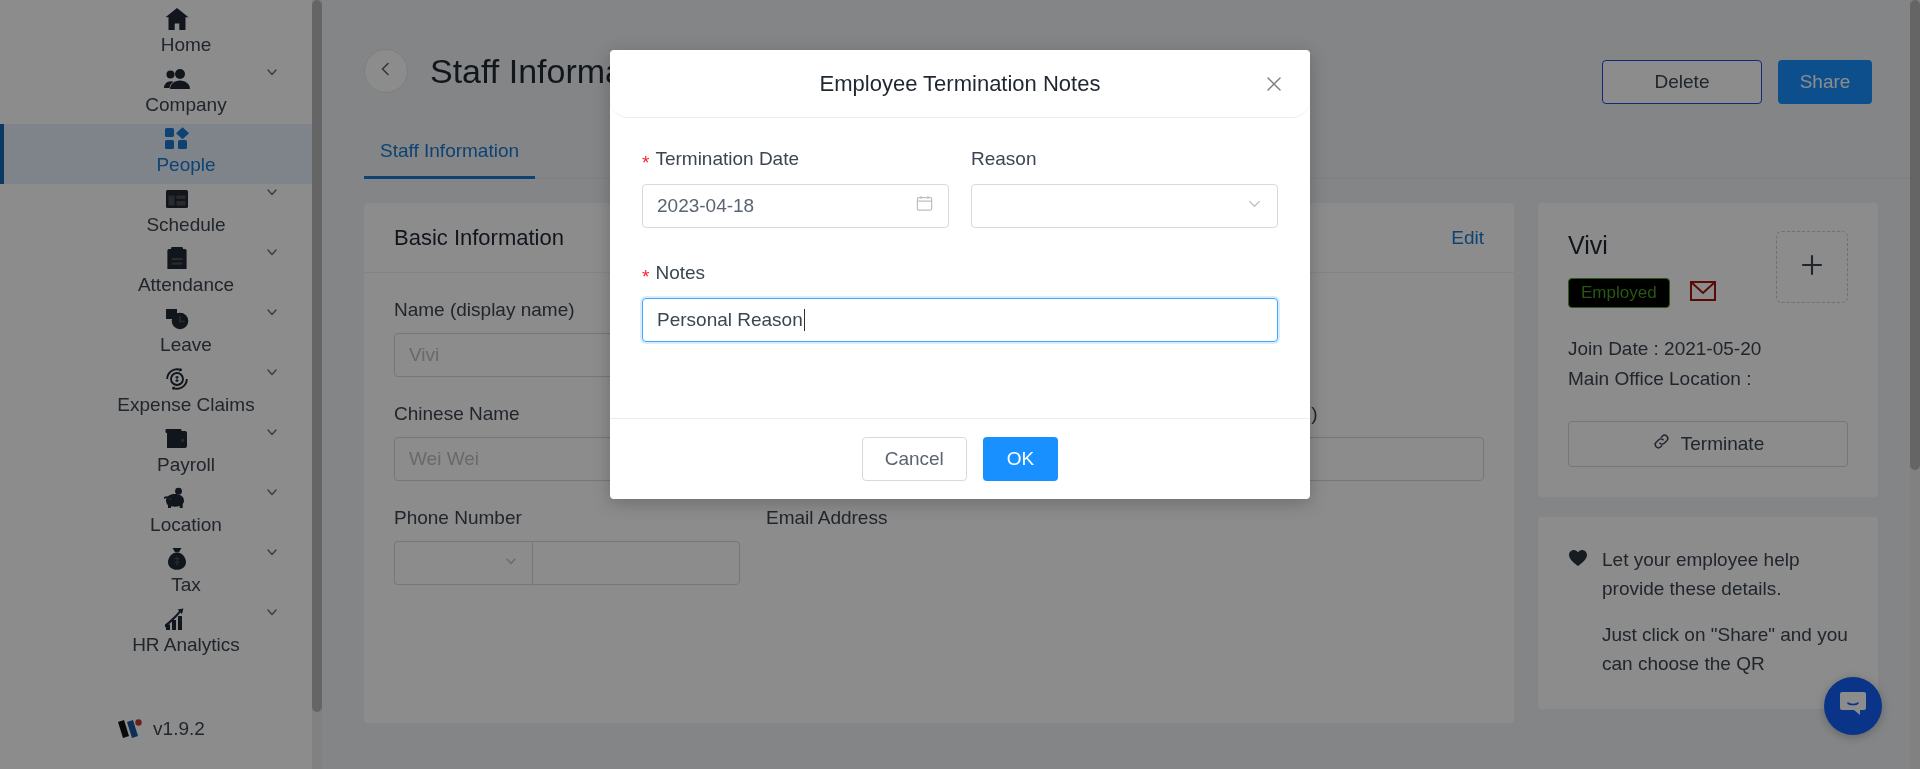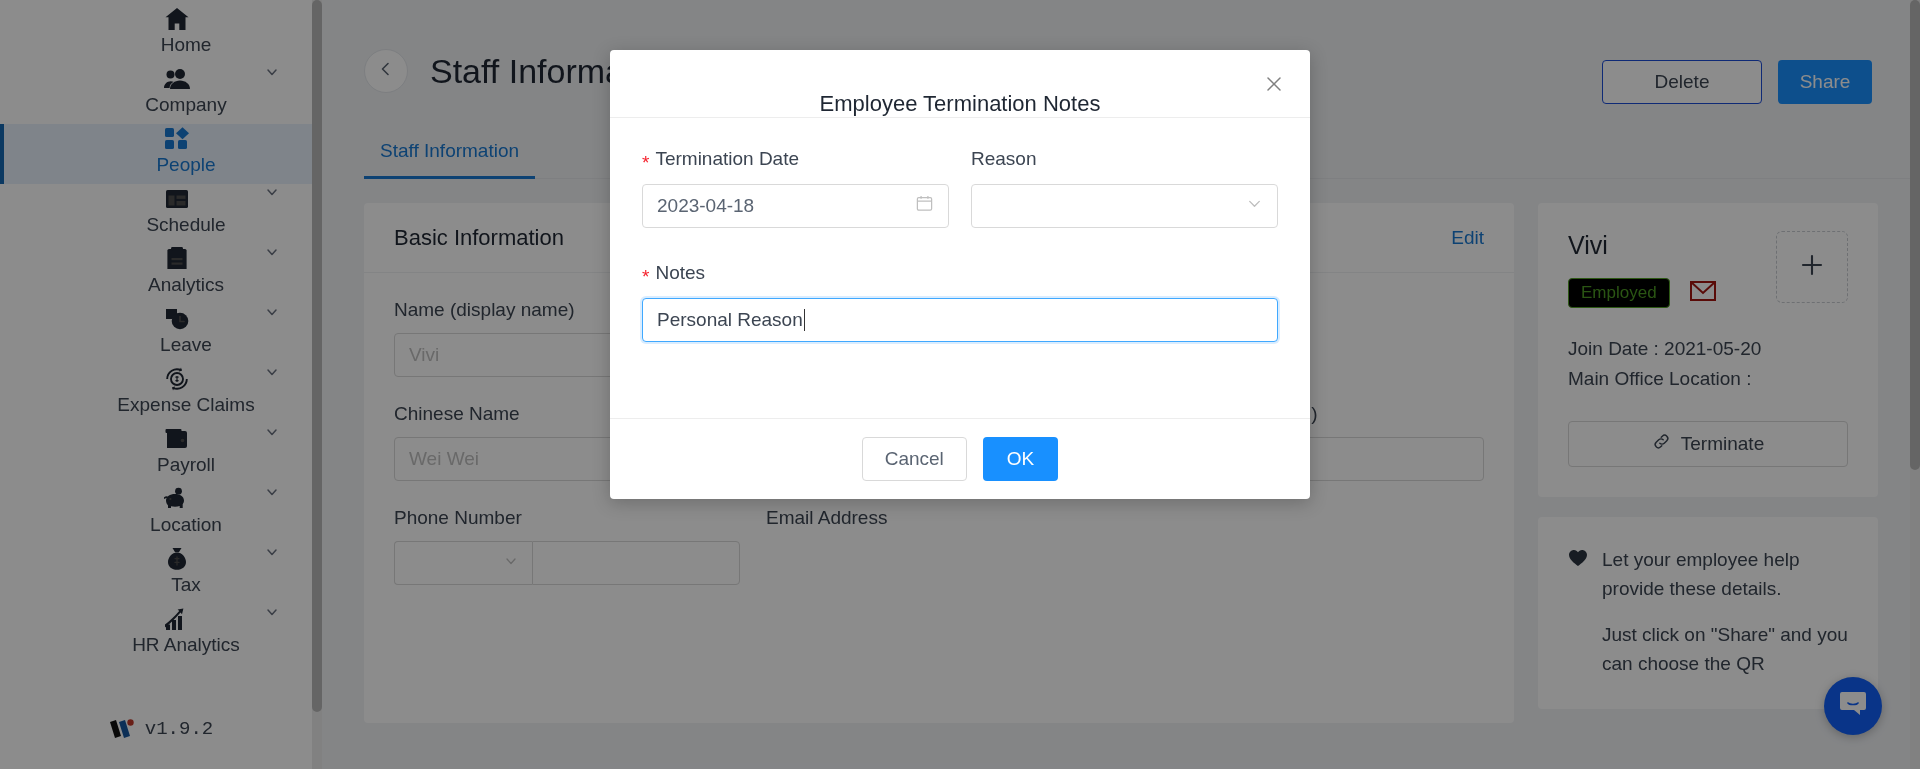--- a/index.html
+++ b/index.html
@@ -58,21 +58,20 @@
   .side-caret {
     position: absolute; right: 42px;
     color: #6b7280;
     display: flex; align-items: center;
   }
   .side-footer {
     position: absolute; left: 0; right: 0; bottom: 0;
     height: 80px;
     display: flex; align-items: center; justify-content: center;
     gap: 10px;
-    font-family: Liberation Mono, monospace;
   }
   .wlogo { display: block; }
   .ver { font-size: 19px; color: #3c4552; }
 
   
   #side-scrollbar {
     position: absolute; top: 0; right: 0;
     width: 10px; height: 769px;
     background: #ebebeb;
   }
@@ -265,21 +264,21 @@
     background: #fff;
     border-radius: 4px;
     z-index: 110;
     box-shadow: 0 4px 18px rgba(0,0,0,.22);
     overflow: hidden;
   }
   #modal-head {
     position: relative;
     height: 68px;
     border-bottom: 1px solid #ededed;
-    display: flex; align-items: flex-end; justify-content: center;
+    display: flex; align-items: center; justify-content: center; border-radius: 18px;
   }
   #modal-title { font-size: 22px; color: #1f2733; }
   #modal-close {
     position: absolute; right: 22px; top: 50%; transform: translateY(-50%);
     width: 28px; height: 28px;
     display: flex; align-items: center; justify-content: center;
     cursor: pointer; color: #808080;
   }
   #modal-body { padding: 30px 32px 34px 32px; min-height: 300px; }
   .m-row { display: flex; gap: 22px; }
@@ -391,21 +390,21 @@
         </div>
         <div class="side-item">
           <span class="side-icon">
             <svg width="26" height="26" viewBox="0 0 26 26" fill="currentColor">
               <path d="M5 3h16a1.6 1.6 0 0 1 1.6 1.6V23H3.4V4.6A1.6 1.6 0 0 1 5 3z"></path>
               <rect x="7" y="1" width="12" height="4" rx="1.4"></rect>
               <rect x="7.5" y="12" width="11" height="2.2" fill="#4d4d4d"></rect>
               <rect x="7.5" y="16.5" width="11" height="2.2" fill="#4d4d4d"></rect>
             </svg>
           </span>
-          <span class="side-label">Analytics</span>
+          <span class="side-label">Attendance</span>
           <span class="side-caret">
             <svg width="16" height="16" viewBox="0 0 16 16" fill="none" stroke="currentColor" stroke-width="1.5" stroke-linecap="round" stroke-linejoin="round">
               <polyline points="4,6 8,10.5 12,6"></polyline>
             </svg>
           </span>
         </div>
         <div class="side-item">
           <span class="side-icon">
             <svg width="26" height="26" viewBox="0 0 26 26" fill="currentColor">
               <path d="M2 3h11v5.4A7.8 7.8 0 0 0 8.4 13H2z"></path>

